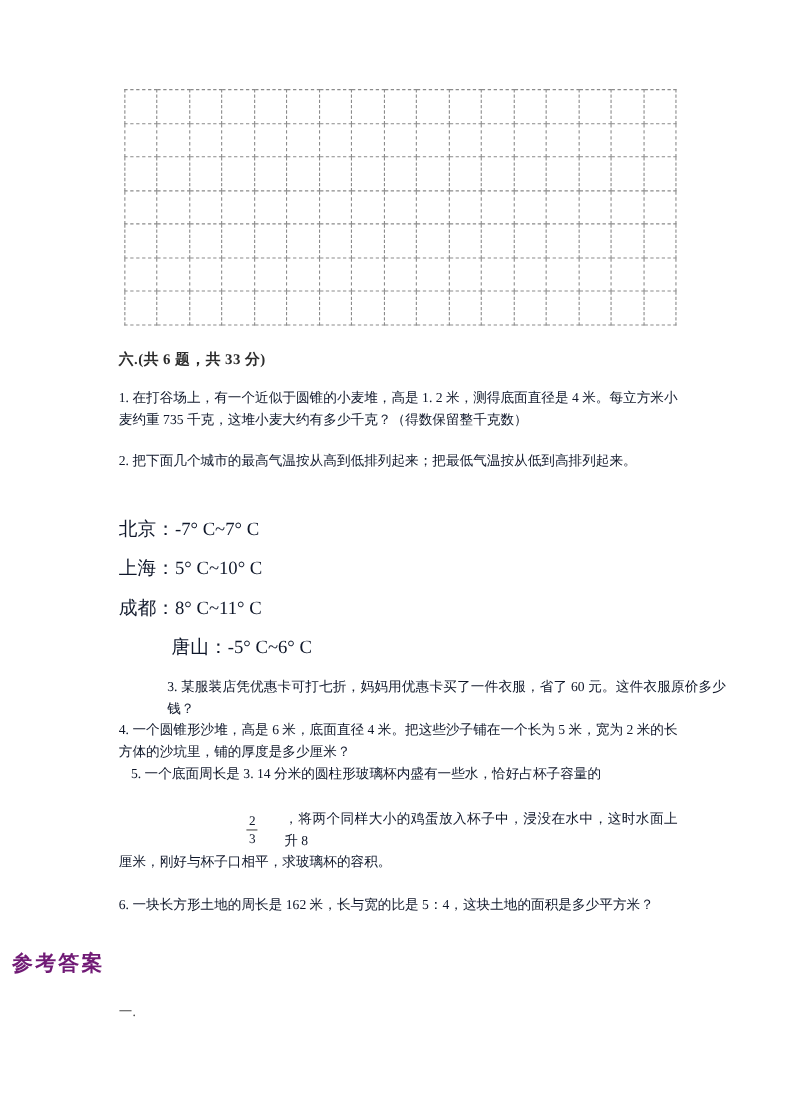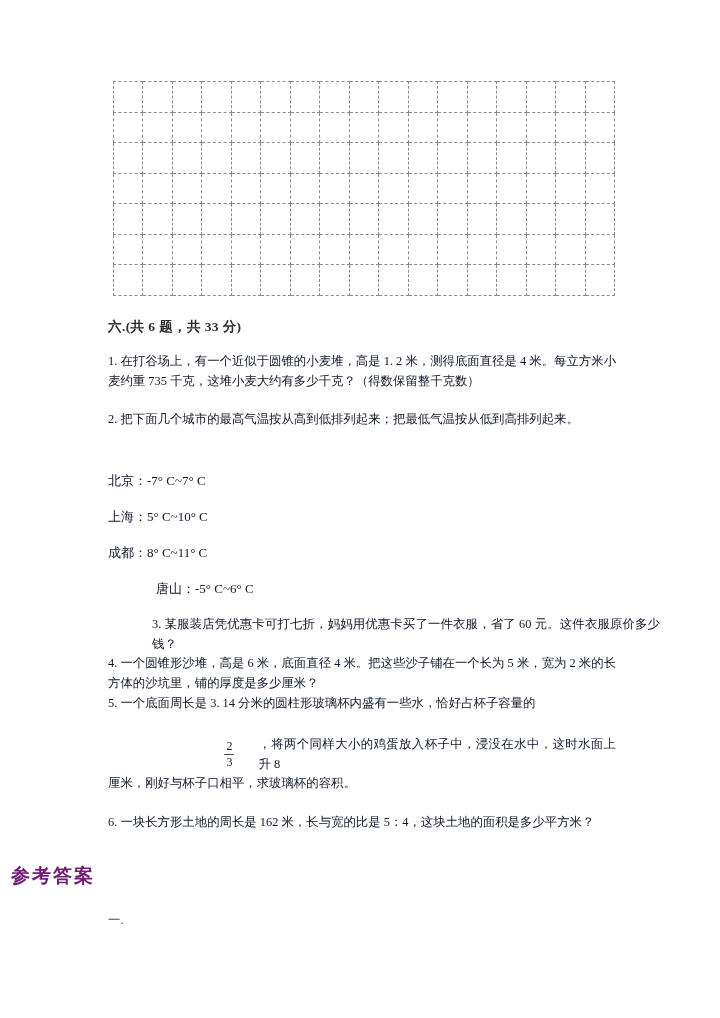--- a/index.html
+++ b/index.html
@@ -67,27 +67,27 @@
   }
 
   .q1      { top: 352px; }
   .q2      { top: 410px; }
   .temp-bj { top: 471px; }
   .temp-sh { top: 507px; }
   .temp-cd { top: 543px; }
   .temp-ts { top: 579px; margin-left: 48px; }
   .q3      { top: 615px; margin-left: 44px; }
   .q4      { top: 654px; }
-  .q5a     { top: 694px; }
+  .q5a     { top: 694px; margin-left: 11px; }
   .q5b     { top: 735px; }
   .q5c     { top: 774px; }
   .q6      { top: 813px; }
 
   .temp-line {
-    font-size: 13px;
+    font-size: 17px;
     line-height: 19.5px;
     white-space: nowrap;
   }
 
   
   .q5b {
     display: flex;
     align-items: center;
   }
   .frac-indent {

